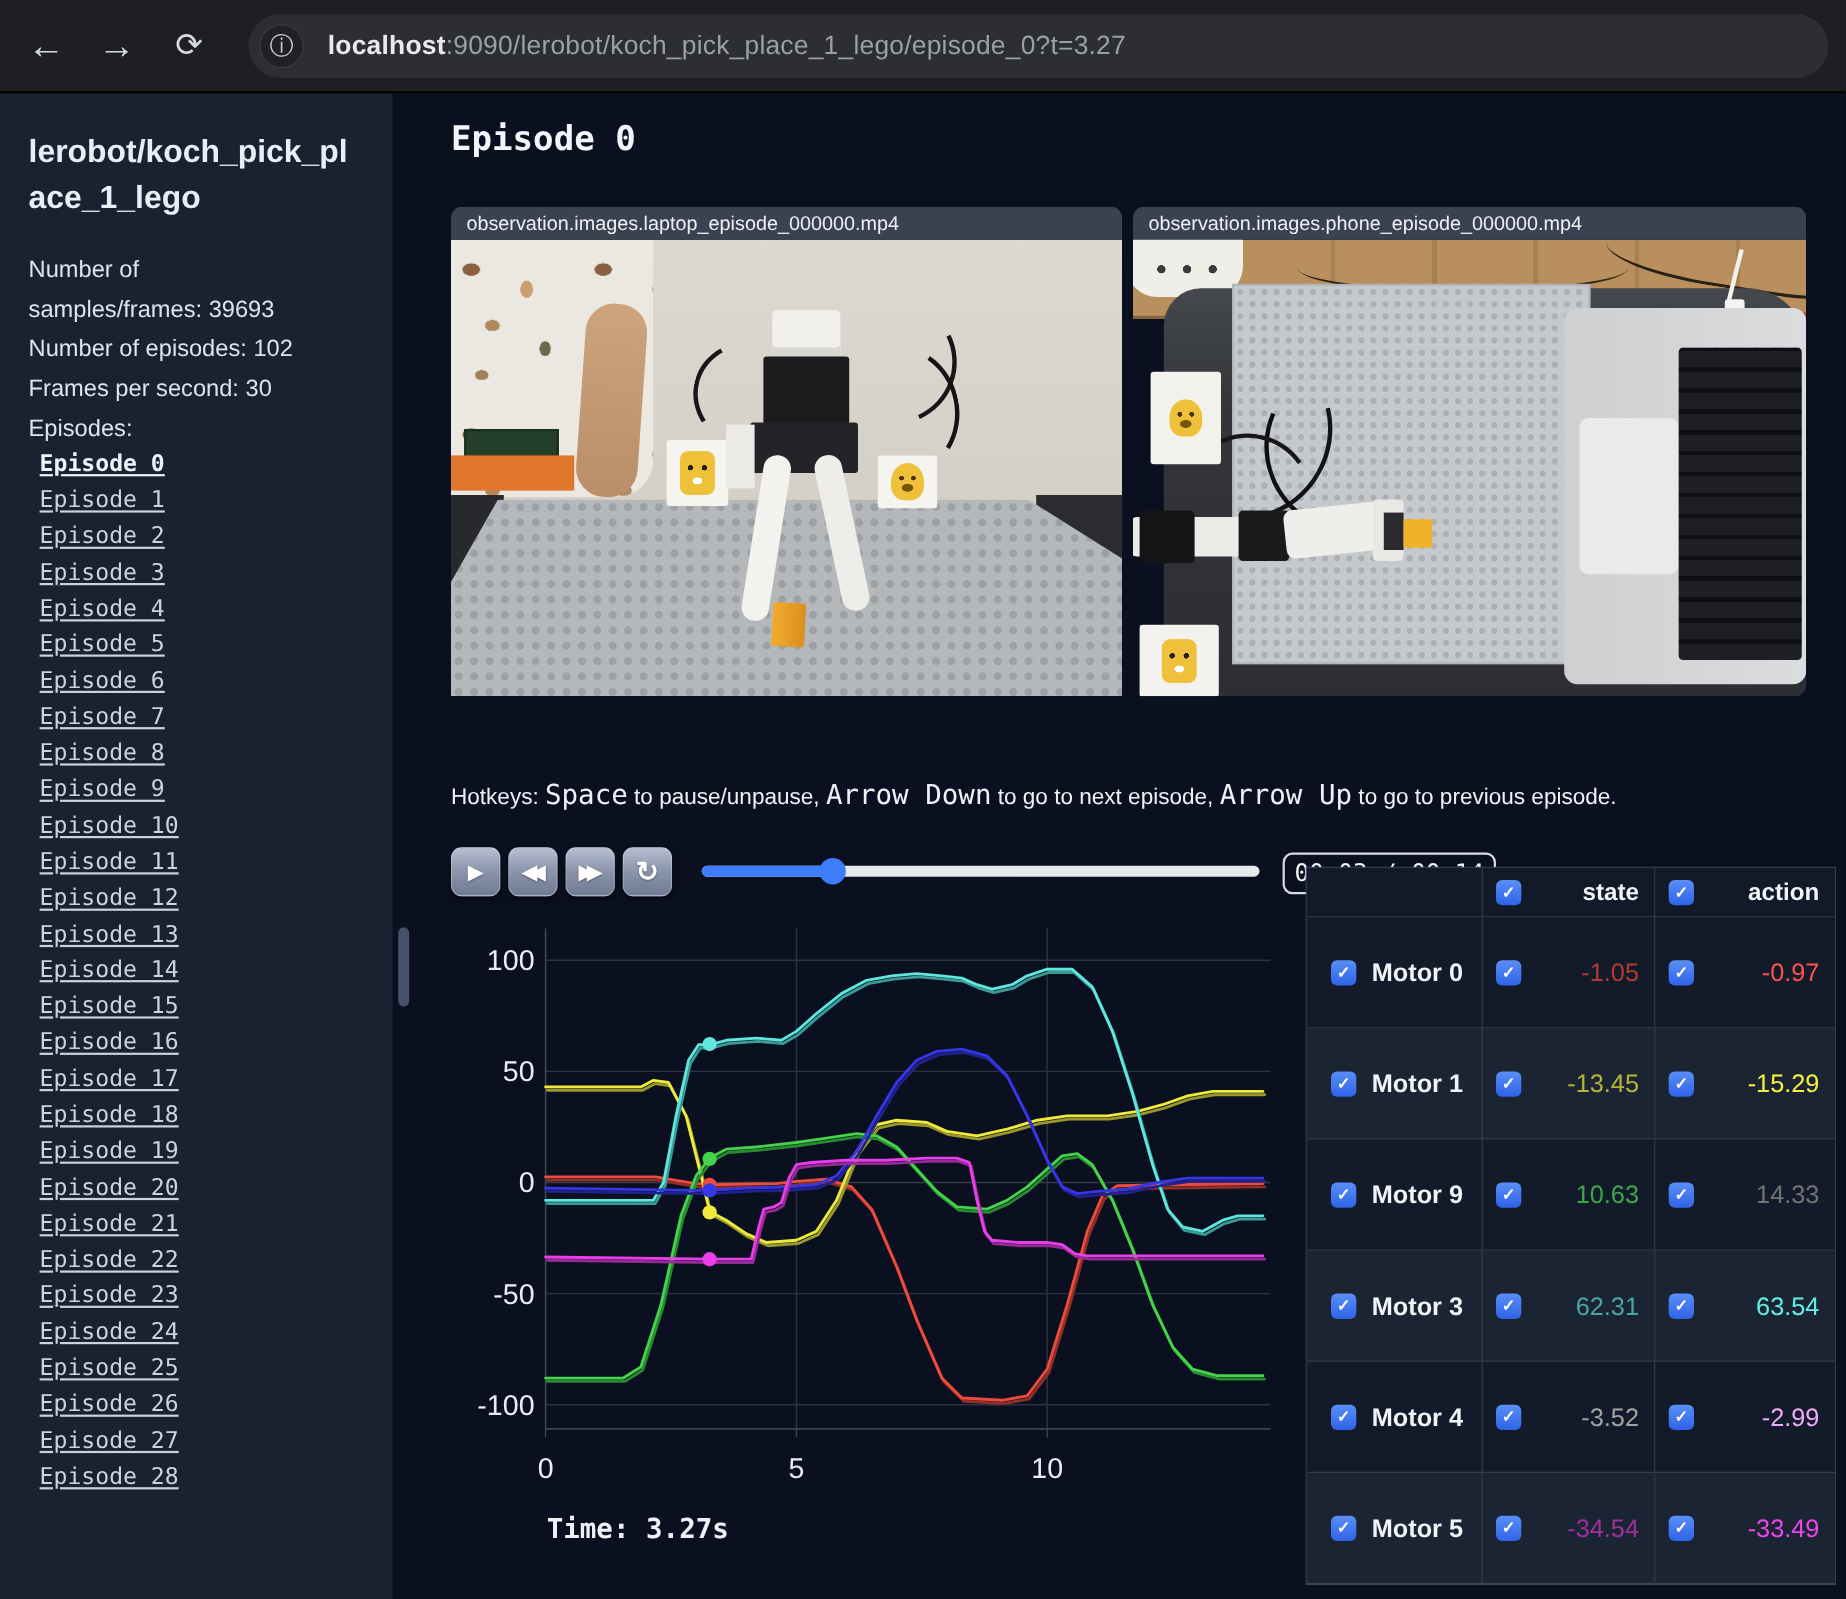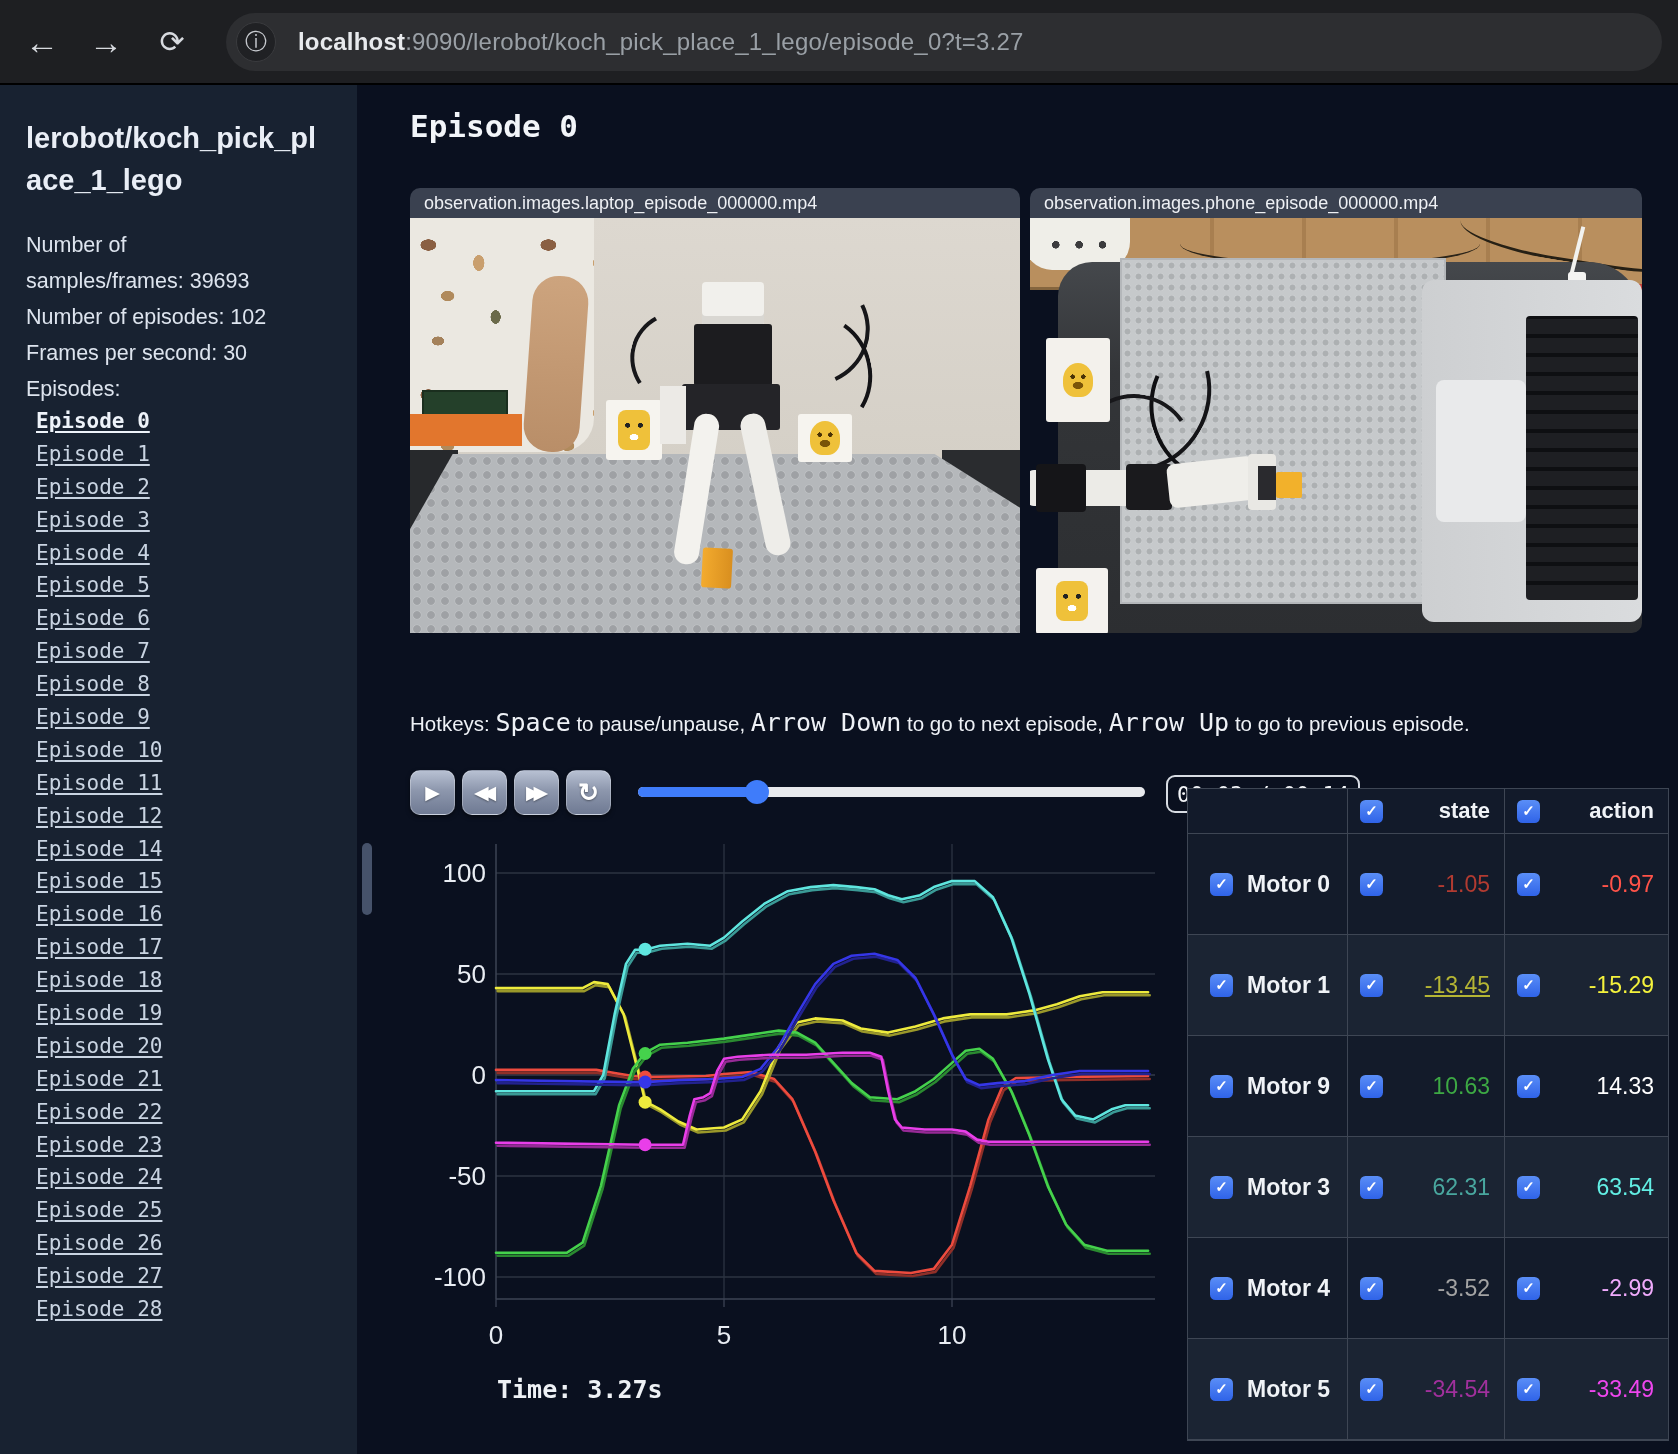--- a/index.html
+++ b/index.html
@@ -202,20 +202,21 @@
       <li><a href="#">Episode 3</a></li>
       <li><a href="#">Episode 4</a></li>
       <li><a href="#">Episode 5</a></li>
       <li><a href="#">Episode 6</a></li>
       <li><a href="#">Episode 7</a></li>
       <li><a href="#">Episode 8</a></li>
       <li><a href="#">Episode 9</a></li>
       <li><a href="#">Episode 10</a></li>
       <li><a href="#">Episode 11</a></li>
       <li><a href="#">Episode 12</a></li>
+      <li><a href="#">Episode 13</a></li>
       <li><a href="#">Episode 14</a></li>
       <li><a href="#">Episode 15</a></li>
       <li><a href="#">Episode 16</a></li>
       <li><a href="#">Episode 17</a></li>
       <li><a href="#">Episode 18</a></li>
       <li><a href="#">Episode 19</a></li>
       <li><a href="#">Episode 20</a></li>
       <li><a href="#">Episode 21</a></li>
       <li><a href="#">Episode 22</a></li>
       <li><a href="#">Episode 23</a></li>
@@ -381,37 +382,37 @@
     <div class="mt-cell mt-row-even mt-val">
       <div class="cbx">✓</div>
       <span style="color: rgb(255, 83, 73); text-align: center;">-0.97</span>
     </div>
     <div class="mt-cell mt-row-odd mt-name">
       <div class="cbx">✓</div>
       <span>Motor 1</span>
     </div>
     <div class="mt-cell mt-row-odd mt-val">
       <div class="cbx">✓</div>
-      <span style="color: rgb(181, 181, 52); text-decoration: underline;">-13.45</span>
+      <span style="color: rgb(181, 181, 52);">-13.45</span>
     </div>
     <div class="mt-cell mt-row-odd mt-val">
       <div class="cbx">✓</div>
       <span style="color: rgb(244, 242, 60);">-15.29</span>
     </div>
     <div class="mt-cell mt-row-even mt-name">
       <div class="cbx">✓</div>
       <span>Motor 9</span>
     </div>
     <div class="mt-cell mt-row-even mt-val">
       <div class="cbx">✓</div>
       <span style="color: rgb(61, 169, 68);">10.63</span>
     </div>
     <div class="mt-cell mt-row-even mt-val">
       <div class="cbx">✓</div>
-      <span style="color: #ffffff;">14.33</span>
+      <span style="color: #737373;">14.33</span>
     </div>
     <div class="mt-cell mt-row-odd mt-name">
       <div class="cbx">✓</div>
       <span>Motor 3</span>
     </div>
     <div class="mt-cell mt-row-odd mt-val">
       <div class="cbx">✓</div>
       <span style="color: rgb(73, 167, 159);">62.31</span>
     </div>
     <div class="mt-cell mt-row-odd mt-val">

